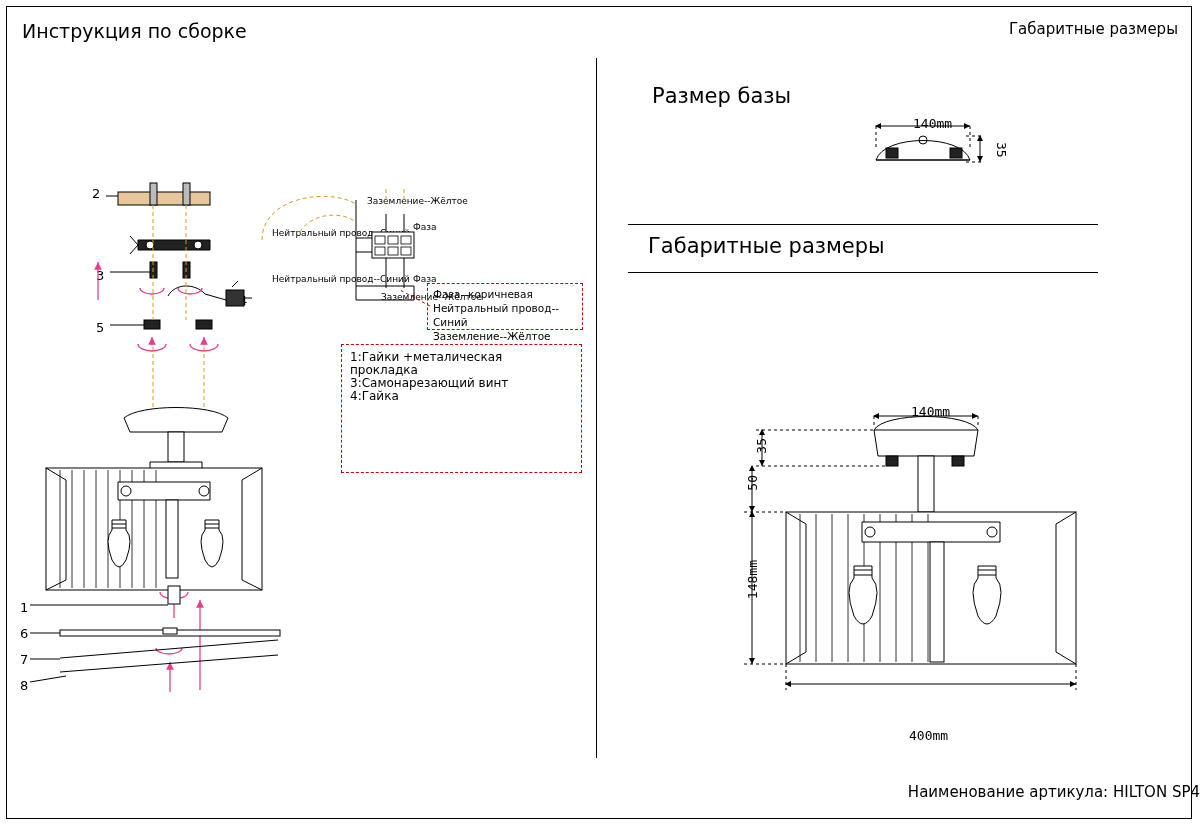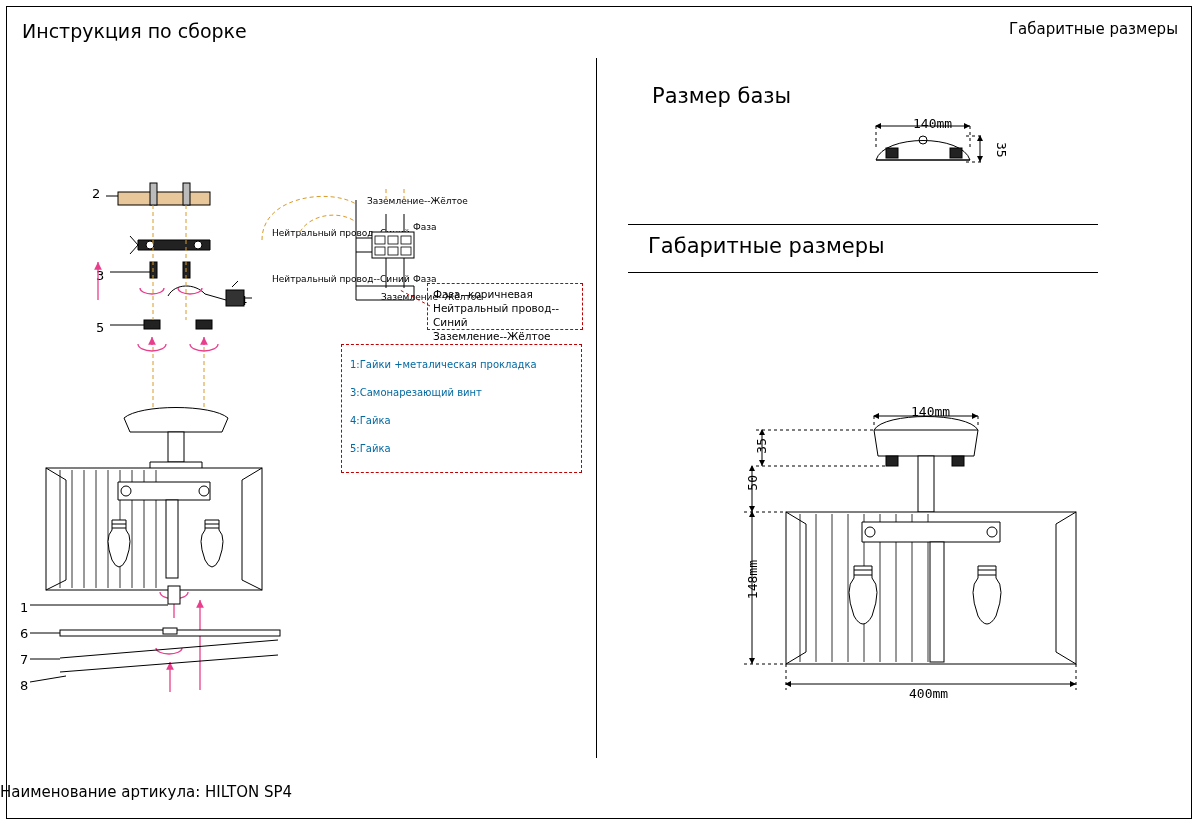--- a/index.html
+++ b/index.html
@@ -14,33 +14,33 @@
   .page-border{
     position:absolute;left:6px;top:6px;width:1186px;height:813px;
     border:1px solid #000;box-sizing:border-box;
   }
   .divider-v{
     position:absolute;left:596px;top:58px;width:1px;height:700px;background:#000;
   }
   .hdr-left{position:absolute;left:22px;top:20px;font-size:19px;}
   .hdr-right{position:absolute;right:22px;top:20px;font-size:15px;}
   .footer{
-    position:absolute;left:0;right:0;top:783px;text-align:left;font-size:15px;
+    position:absolute;left:0;right:0;top:783px;text-align:right;font-size:15px;
   }
   
   .base-title{position:absolute;left:652px;top:84px;font-size:21px;text-align:right;}
   .dims-title{position:absolute;left:648px;top:234px;font-size:21px;}
   .rule1{position:absolute;left:628px;top:224px;width:470px;height:1px;background:#000;}
   .rule2{position:absolute;left:628px;top:272px;width:470px;height:1px;background:#000;}
   .dimtxt{position:absolute;font-size:13px;font-family:"DejaVu Sans Mono", monospace;margin-left:8px;}
   
   .legend{
     position:absolute;left:341px;top:344px;width:241px;height:129px;
     border:1px dashed #c00000;box-sizing:border-box;
-    padding:6px 8px;font-size:10px;line-height:28px;color:#0369a1;
+    padding:6px 8px;font-size:12px;line-height:13px;color:#000000;
   }
   .wirebox{
     position:absolute;left:427px;top:283px;width:156px;height:47px;
     border:1px dashed #c00000;box-sizing:border-box;
     padding:3px 5px;font-size:10.5px;line-height:14px;
   }
   .smalllabel{position:absolute;font-size:9px;}
   .numlabel{position:absolute;font-size:13px;}
   svg{position:absolute;left:0;top:0;pointer-events:none;}
 </style>
@@ -59,21 +59,21 @@
 <div class="dims-title">Габаритные размеры</div>
 <div class="rule2"></div>
 
 <div class="dimtxt" style="left:905px;top:116px;">140mm</div>
 <div class="dimtxt" style="left:986px;top:142px;writing-mode:vertical-rl;">35</div>
 
 <div class="dimtxt" style="left:903px;top:404px;">140mm</div>
 <div class="dimtxt" style="left:746px;top:438px;writing-mode:vertical-rl;transform:rotate(180deg);">35</div>
 <div class="dimtxt" style="left:737px;top:475px;writing-mode:vertical-rl;transform:rotate(180deg);">50</div>
 <div class="dimtxt" style="left:737px;top:560px;writing-mode:vertical-rl;transform:rotate(180deg);">148mm</div>
-<div class="dimtxt" style="left:901px;top:686px;">400mm</div>
+<div class="dimtxt" style="left:901px;top:728px;">400mm</div>
 
 <div class="numlabel" style="left:92px;top:186px;">2</div>
 <div class="numlabel" style="left:96px;top:268px;">3</div>
 <div class="numlabel" style="left:239px;top:293px;">4</div>
 <div class="numlabel" style="left:96px;top:320px;">5</div>
 <div class="numlabel" style="left:20px;top:600px;">1</div>
 <div class="numlabel" style="left:20px;top:626px;">6</div>
 <div class="numlabel" style="left:20px;top:652px;">7</div>
 <div class="numlabel" style="left:20px;top:678px;">8</div>
 
@@ -87,21 +87,20 @@
 <div class="wirebox">
   <div>Фаза--коричневая</div>
   <div>Нейтральный провод--Синий</div>
   <div>Заземление--Жёлтое</div>
 </div>
 
 <div class="legend">
   <div>1:Гайки +металическая прокладка</div>
   <div>3:Самонарезающий винт</div>
   <div>4:Гайка</div>
-  <div>5:Гайка</div>
 </div>
 
 <svg width="1200" height="827">
   <defs>
     <marker id="arr" markerWidth="8" markerHeight="8" refX="6" refY="3" orient="auto">
       <path d="M0,0 L6,3 L0,6 z" fill="#e83e8c"></path>
     </marker>
     <marker id="arrk" markerWidth="8" markerHeight="8" refX="6" refY="3" orient="auto">
       <path d="M0,0 L6,3 L0,6 z" fill="#000"></path>
     </marker>

